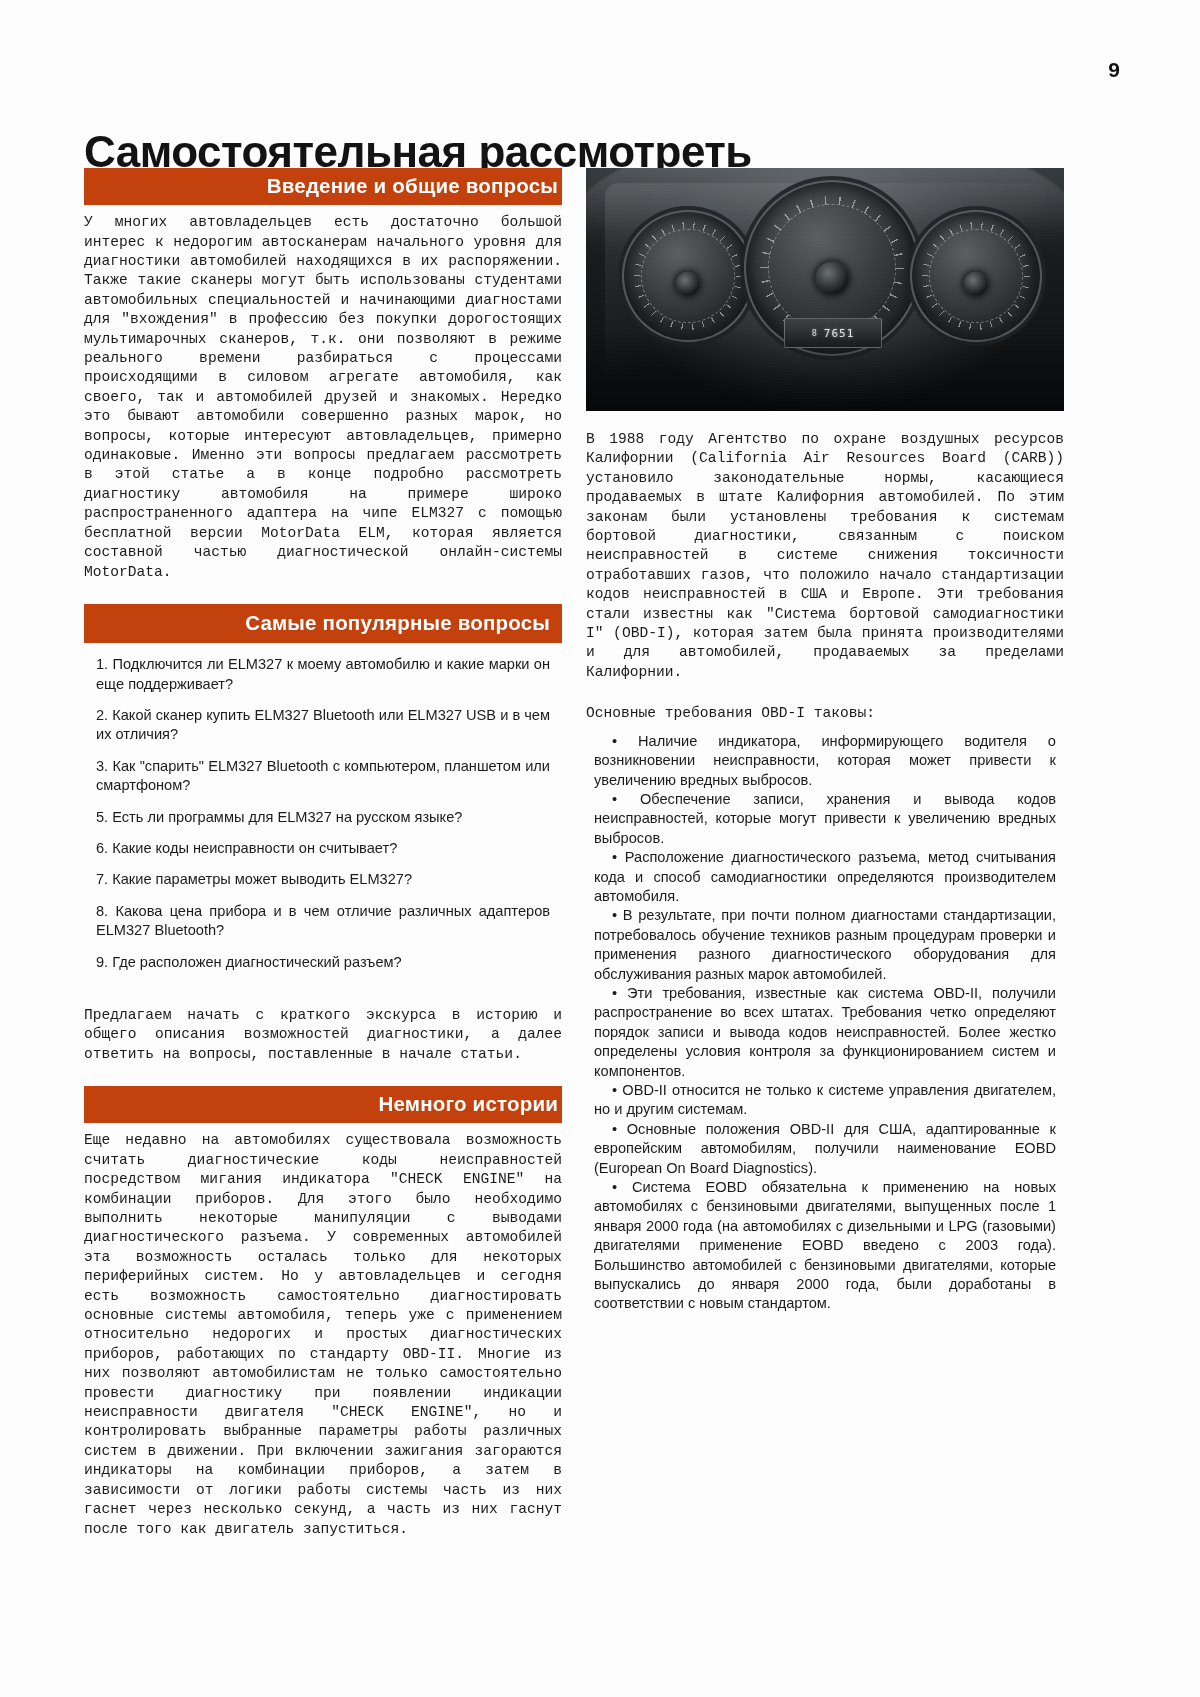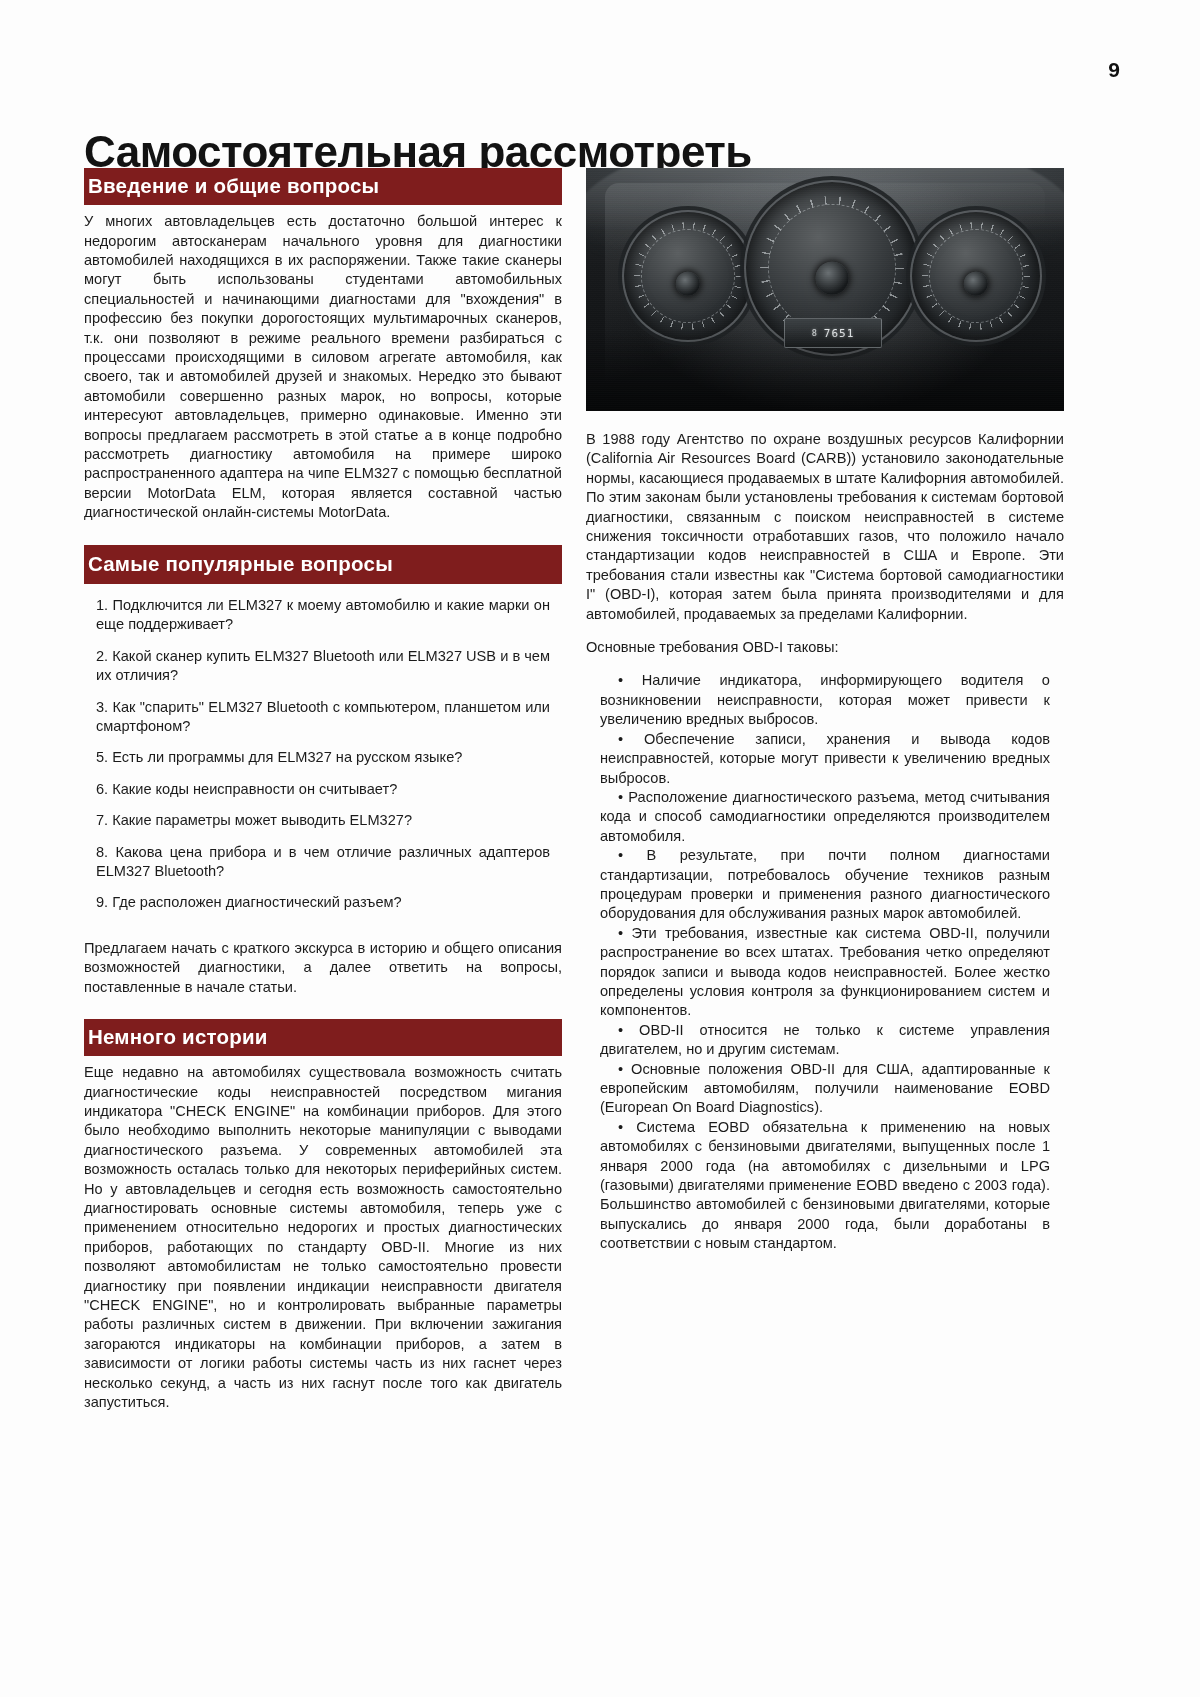--- a/index.html
+++ b/index.html
@@ -55,58 +55,59 @@
   }
   .col {
     width: 478px;
     flex: 0 0 478px;
   }
   .col-right {
     width: 478px;
     flex: 0 0 478px;
   }
   .section-head {
-    background: #7f1d1d;
+    background: #c2410c;
     color: #ffffff;
-    text-align: left;
+    text-align: right;
     font-size: 20.5px;
     font-weight: bold;
     padding: 6px 4px 7px 4px;
     line-height: 1.18;
     margin-bottom: 7px;
     letter-spacing: 0.2px;
   }
   .section-head.two-line {
     padding: 7px 12px 8px 4px;
   }
   p.body {
-    margin: 0 0 0 0;
+    margin: 8px 0 0 0;
     font-size: 14.6px;
     line-height: 19.4px;
     color: #1b1b1b;
     text-align: justify;
     text-justify: inter-word;
     hyphens: manual;
+    font-family: Liberation Mono, monospace;
   }
   .gap-sm { height: 14px; }
   .gap-md { height: 22px; }
   .qlist {
     margin: 0;
     padding: 0;
     list-style: none;
   }
   .qlist li {
     font-size: 14.6px;
     line-height: 19.4px;
     color: #1b1b1b;
     text-align: justify;
     margin: 12px;
   }
   .bullets {
-    margin: 14px;
+    margin: 8px;
     padding: 0;
     list-style: none;
   }
   .bullets li {
     font-size: 14.6px;
     line-height: 19.4px;
     color: #1b1b1b;
     text-align: justify;
     text-indent: 18px;
     margin: 0;

